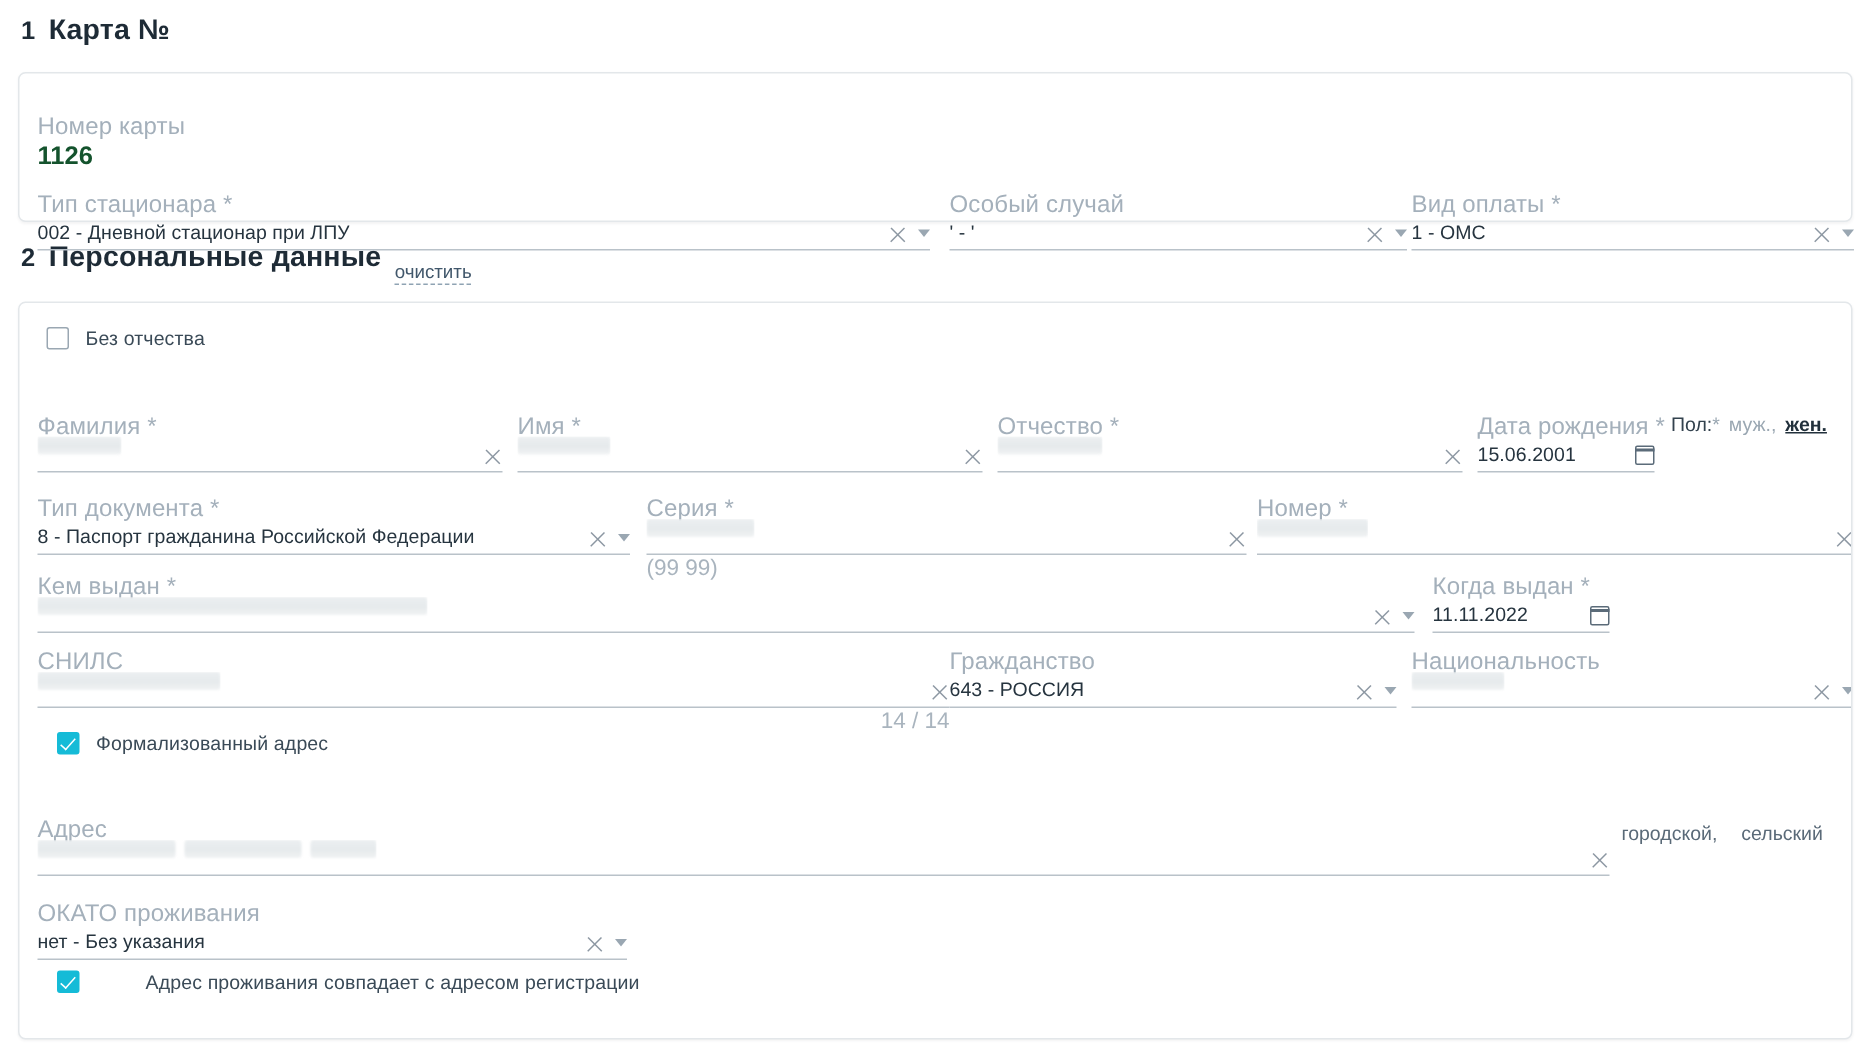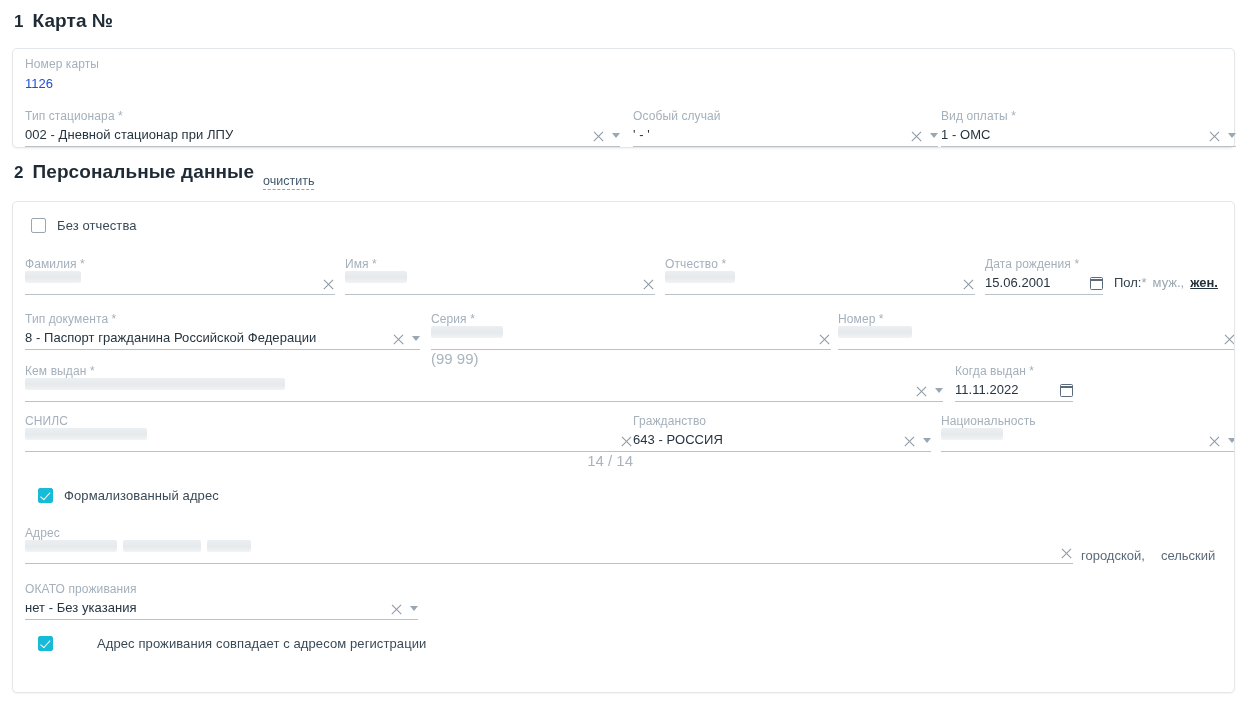--- a/index.html
+++ b/index.html
@@ -66,47 +66,49 @@
     position: relative;
   }
   .card.card1 { height: 100px; padding: 9px 12px 0 12px; }
   .card.card2 { height: 492px; padding: 12px 12px 0 12px; overflow: hidden; }
 
   .field {
     position: absolute;
     box-sizing: border-box;
   }
   .fld-label {
-    font-size: 12px;
+    font-size: 16px;
     color: #a4b0bb;
     line-height: 13px;
     white-space: nowrap;
     letter-spacing: .1px;
+    margin-top: 20px;
   }
   .fld-box {
     position: relative;
     height: 23px;
     border-bottom: 1px solid #b9c2c9;
     display: flex;
     align-items: flex-end;
   }
   .fld-value {
     font-size: 13px;
     color: #26343f;
     line-height: 17px;
     padding-bottom: 3px;
     white-space: nowrap;
     overflow: hidden;
     letter-spacing: .05px;
   }
   .fld-static {
-    font-size: 13px;
-    color: #1d4ed8;
+    font-size: 17px;
+    color: #14532d;
     line-height: 18px;
     padding-top: 4px;
+    font-weight: bold;
   }
   .fld-hint {
     font-size: 15px;
     color: #a9b4be;
     line-height: 14px;
     padding-top: 2px;
   }
   .fld-hint.right { text-align: right; }
 
   
@@ -469,19 +471,19 @@
       <div class="fld-label">ОКАТО проживания</div>
       <div class="fld-box">
         <span class="fld-value">нет - Без указания</span>
         <span class="adorn">
           <span class="ic-clear"></span>
           <span class="ic-caret"></span>
         </span>
       </div>
     </div>
 
-    <div class="cbrow" style="left:25px; top:434px;gap:44px;">
+    <div class="cbrow" style="left:25px; top:445px;gap:44px;">
       <span class="cbox checked"></span>
       <span class="cb-label">Адрес проживания совпадает с адресом регистрации</span>
     </div>
 
   </div>
 </div>
 
 </body></html>

